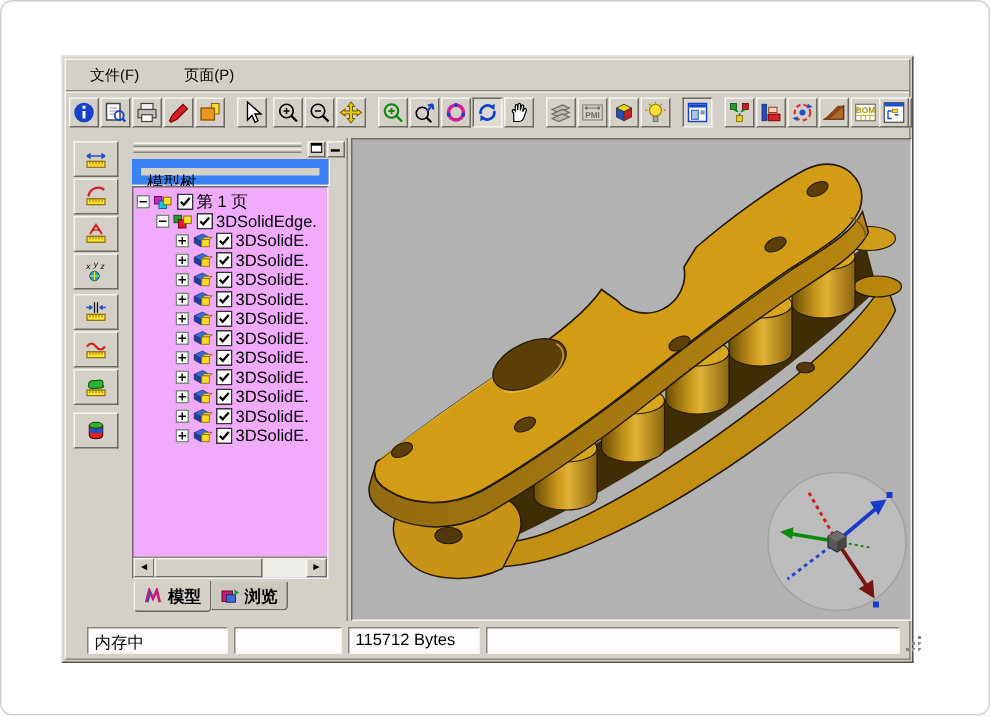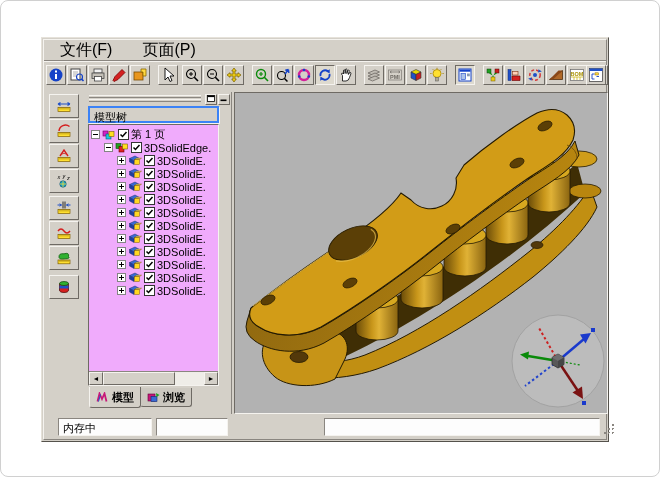--- a/index.html
+++ b/index.html
@@ -5,21 +5,21 @@
   * { margin:0; padding:0; box-sizing:border-box; }
   html,body { width:660px; height:477px; background:#ffffff; font-family:"Liberation Sans", sans-serif; }
   .page { position:relative; width:660px; height:477px; background:#fff; border:1px solid #d0d0d0; border-radius:8px; overflow:hidden; }
 
   .window { position:absolute; left:40px; top:36px; width:568px; height:405px;
             background:#d4d0c8; border:1px solid; border-color:#e6e2da #55524c #55524c #e6e2da; }
   .wininner { position:absolute; left:1px; top:1px; width:564px; height:401px;
               border:1px solid; border-color:#f5f3ef #8a8680 #8a8680 #f5f3ef; background:#d4d0c8; }
 
   
-  .menubar { position:absolute; left:0; top:0; width:562px; height:20px; display:flex; align-items:center; padding-left:12px; gap:22px; font-size:16px; color:#000; }
+  .menubar { position:absolute; left:0; top:0; width:562px; height:20px; display:flex; align-items:center; padding-left:12px; gap:22px; font-size:10px; color:#000; }
   .menuitem { padding:2px 4px; cursor:default; }
   .msep { position:absolute; left:0; top:20px; width:562px; height:2px; border-top:1px solid #8a8680; border-bottom:1px solid #f5f3ef; }
 
   
   .toolbar { position:absolute; left:0; top:22px; width:562px; height:28px; }
   .tbtn { position:absolute; top:3px; width:20px; height:20px; background:#d4d0c8; border:1px solid; border-color:#f5f3ef #6e6a64 #6e6a64 #f5f3ef; display:flex; align-items:center; justify-content:center; }
   .tbtn.pressed { border-color:#6e6a64 #f5f3ef #f5f3ef #6e6a64; background:#dedacf; }
   .tbtn svg { display:block; }
 
   
@@ -29,21 +29,21 @@
   .lstrip { position:absolute; left:0; top:0; width:40px; height:322px; }
   .lbtn { position:absolute; left:5px; width:30px; height:24px; background:#d4d0c8; border:1px solid; border-color:#f5f3ef #6e6a64 #6e6a64 #f5f3ef; display:flex; align-items:center; justify-content:center; }
 
   
   .panel { position:absolute; left:42px; top:0; width:146px; height:322px; background:#d4d0c8;
            border-right:1px solid #8a8680; }
   .pgrip { position:absolute; left:3px; top:3px; width:112px; height:9px; }
   .ridge { height:3px; border-top:1px solid #f5f3ef; border-bottom:1px solid #8a8680; margin-bottom:1px; }
   .pbtn { position:absolute; top:2px; width:12px; height:11px; background:#d4d0c8; border:1px solid; border-color:#f5f3ef #6e6a64 #6e6a64 #f5f3ef; font-size:7px; line-height:8px; text-align:center; color:#000; }
   .pheader { position:absolute; left:2px; top:14px; width:131px; height:17px; background:#d4d0c8;
-             border:2px solid #3b82f6; box-shadow:1px 1px 0 #f5f3ef; font-size:11px; padding:2px 0 0 4px; color:#000; }
+             border:6px solid #3b82f6; box-shadow:1px 1px 0 #f5f3ef; font-size:11px; padding:2px 0 0 4px; color:#000; }
   .ptree { position:absolute; left:2px; top:32px; width:131px; height:262px; background:#f0abfc;
            border:1px solid; border-color:#6e6a64 #f5f3ef #f5f3ef #6e6a64; overflow:hidden; }
   .trow { display:flex; align-items:center; height:13px; font-size:11px; white-space:nowrap; color:#000; gap:2px; }
   .ind1 { padding-left:13px; } .ind2 { padding-left:26px; }
   .ebox { width:9px; height:9px; background:#fff; border:1px solid #848484; position:relative; flex:none; }
   .ebox::before { content:""; position:absolute; left:1px; top:3px; width:5px; height:1px; background:#000; }
   .ebox.plus::after { content:""; position:absolute; left:3px; top:1px; width:1px; height:5px; background:#000; }
   .cbx { flex:none; }
   .ticon { flex:none; }
   .treerows { padding:3px 0 0 2px; }
@@ -652,20 +652,21 @@
                   <polygon points="0,0 0,7 6,3.5 6,-3.5" fill="#464646"></polygon>
           </g>
         </g>
       </svg>
     </div>
   </div>
 
   <div class="statusbar">
     <div class="sfield" style="left:2px;  width:94px">内存中</div>
     <div class="sfield" style="left:100px;width:72px"></div>
+    <div class="sfield" style="left:176px;width:88px">115712 Bytes</div>
     <div class="sfield" style="left:268px;width:276px"></div>
     <svg class="sgrip" viewBox="0 0 14 14">
       <g fill="#8a8680">
               <rect x="10" y="10" width="2" height="2"></rect>
               <rect x="10" y="6" width="2" height="2"></rect>
               <rect x="6" y="10" width="2" height="2"></rect>
               <rect x="10" y="2" width="2" height="2"></rect>
               <rect x="6" y="6" width="2" height="2"></rect>
               <rect x="2" y="10" width="2" height="2"></rect>
             </g>

